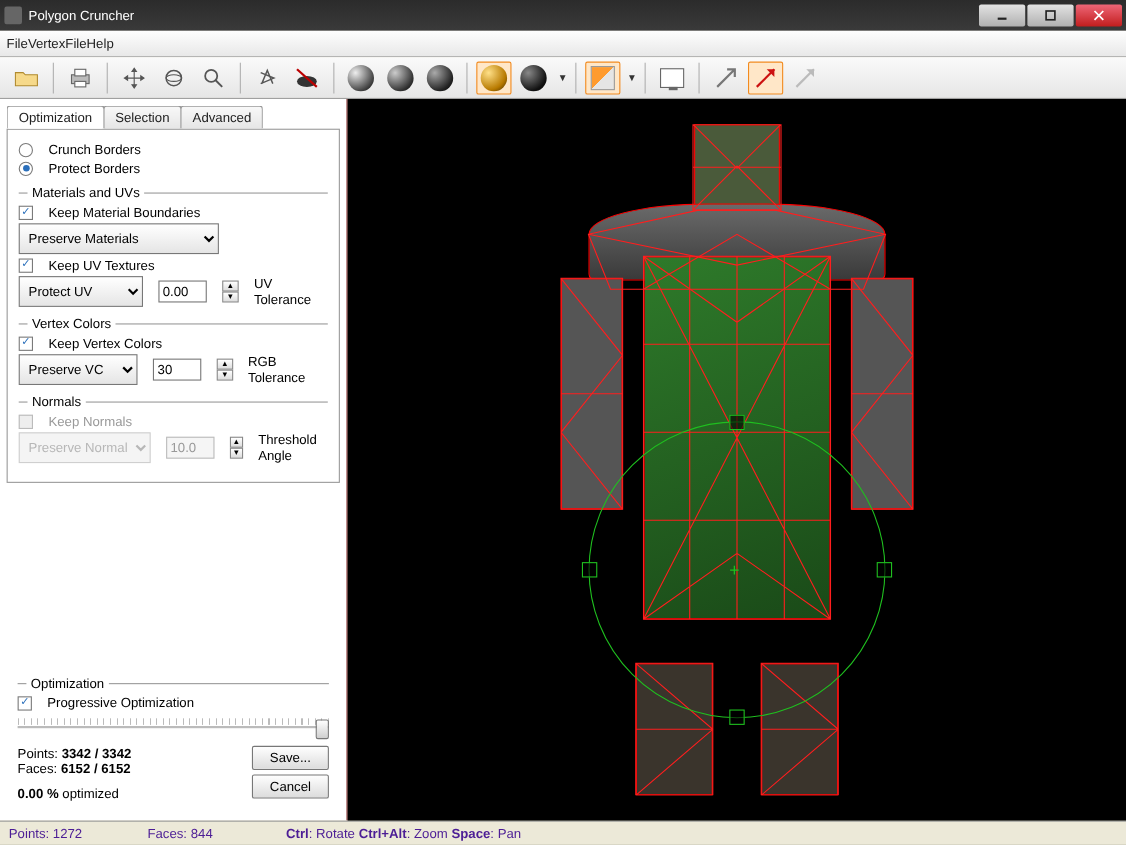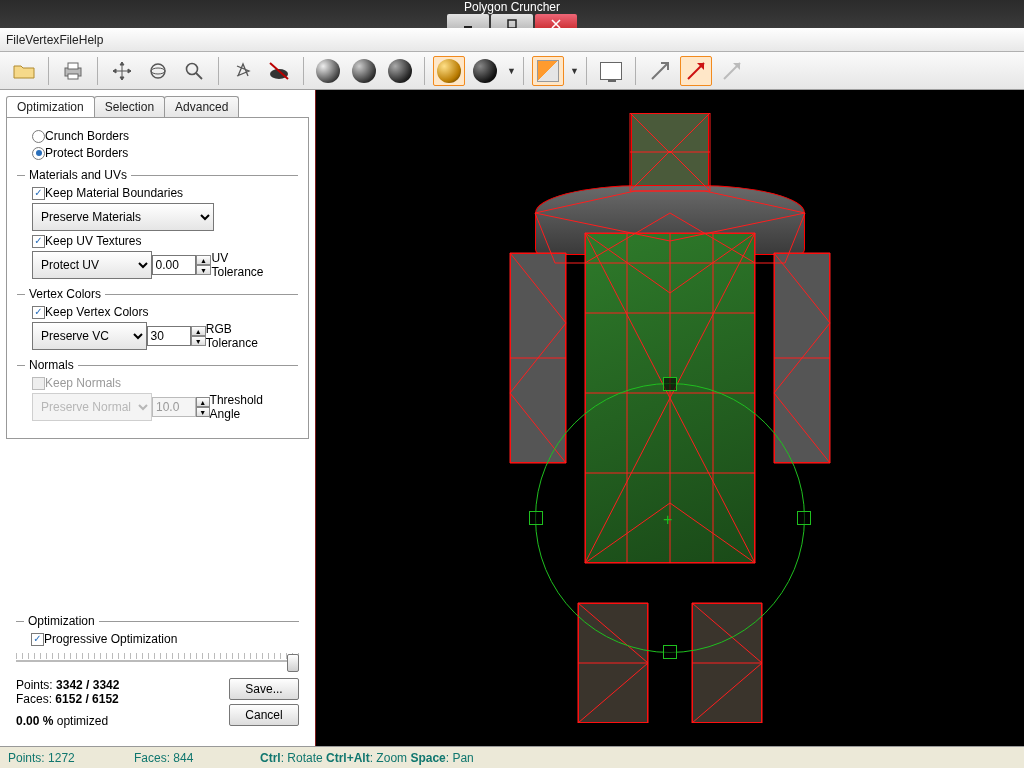--- a/index.html
+++ b/index.html
@@ -1,19 +1,19 @@
 <!DOCTYPE html>
 <html><head>
 <meta charset="utf-8">
 <style>
 * { box-sizing: border-box; margin: 0; padding: 0; font-family: "Segoe UI", Tahoma, sans-serif; font-size: 12px; }
 body { width: 1024px; height: 768px; background: #ece9d8; display: flex; flex-direction: column; overflow: hidden; }
 
 
-.titlebar { height: 28px; background: linear-gradient(#2b2b2b,#3a3a3a); display:flex; align-items:center; color:#fff; padding:0 4px;flex-direction:column; }
+.titlebar { height: 28px; background: linear-gradient(#2b2b2b,#3a3a3a); display:flex; align-items:center; color:#fff; padding:0 4px; }
 .titlebar .appicon { width:16px; height:16px; background:#666; border-radius:2px; margin-right:6px;}
 .titlebar .title { flex:1; }
 .winbtns { display:flex; gap:2px; }
 .winbtn { width:42px; height:20px; border-radius:2px; display:flex; align-items:center; justify-content:center; }
 .winbtn.min { background:linear-gradient(#e3e3e3,#b0b0b0);}
 .winbtn.max { background:linear-gradient(#e3e3e3,#b0b0b0);}
 .winbtn.close { background:linear-gradient(#e67,#c21e1e); }
 .winbtn svg { width:12px; height:12px; }
 
 
@@ -43,21 +43,21 @@
 
 
 .tabs { display:flex; margin:6px 6px 0 6px; }
 .tab { padding:3px 10px; border:1px solid #999; border-bottom:none; background:linear-gradient(#f8f8f8,#e6e6e6); border-radius:3px 3px 0 0; margin-right:-1px; color:#222;}
 .tab.active { background:#fff; position:relative; z-index:2; font-weight:400;}
 .panel { border:1px solid #999; margin:0 6px; padding:8px 10px 14px 10px; background:#fff; flex:0 0 auto;}
 .grp-label { display:flex; align-items:center; margin:8px 0 4px 0; color:#000;}
 .grp-label .txt { padding:0 4px; }
 .grp-label::before,.grp-label::after { content:""; flex:1; height:1px; background:#999;}
 .grp-label::before { flex:0 0 8px;}
-.row { display:flex; align-items:center; gap:0; margin:3px 15px;}
+.row { display:flex; align-items:center; gap:14px; margin:3px 0;}
 .radio,.check { width:13px; height:13px; }
 .radio { border:1px solid #7a7a7a; border-radius:50%; background:#fff; display:inline-flex; align-items:center; justify-content:center;}
 .radio.sel::after{content:"";width:6px;height:6px;border-radius:50%;background:#2a6fbb;}
 .check { border:1px solid #7a7a7a; background:#fff; display:inline-flex; align-items:center; justify-content:center;}
 .check.sel::after{content:"✓"; color:#2a6fbb; font-size:10px; line-height:1;}
 .check.disabled { background:#eee; border-color:#bbb;}
 select.combo, .combo { height:28px; border:1px solid #777; background:linear-gradient(#fff,#e5e5e5); padding:0 4px; font-size:12px; }
 .combo.wide{ width:182px;}
 .combo.med{ width:120px;}
 .combo.disabled{ color:#999; background:#f0f0f0; border-color:#bbb;}
@@ -72,21 +72,21 @@
 .bottomblock { margin:8px 6px 6px 6px; padding:6px 10px 10px 10px; background:#fff; }
 .slider { position:relative; height:22px; margin:4px 0 6px 0;}
 .slider .track { position:absolute; top:10px; left:0; right:0; height:2px; background:#bbb;}
 .slider .ticks { position:absolute; top:3px; left:0; right:0; height:6px; background:repeating-linear-gradient(90deg,#bbb 0 1px,transparent 1px 6px);}
 .slider .thumb { position:absolute; top:4px; right:0; width:12px; height:18px; background:linear-gradient(#fff,#cfcfcf); border:1px solid #777; border-radius:2px;}
 .statblock { display:flex; justify-content:space-between; align-items:flex-start;}
 .btn { width:70px; height:22px; border:1px solid #777; background:linear-gradient(#fefefe,#dcdcdc); border-radius:2px; display:flex; align-items:center; justify-content:center; margin-bottom:4px;}
 .optpct strong { font-weight:bold;}
 
 
-.statusbar { height:22px; background:#ece9d8; border-top:1px solid #999; display:flex; align-items:center; padding:0 8px; gap:36px; color:#0f766e;}
+.statusbar { height:22px; background:#ece9d8; border-top:1px solid #999; display:flex; align-items:center; padding:0 8px; gap:36px; color:#4c1d95;}
 .statusbar .hint strong { font-weight:bold; }
 .statusbar .cell { min-width:90px;}
 
 
 .model { position:relative; width:340px; height:610px; }
 .model .head { position:absolute; top:0; left:50%; transform:translateX(-50%); width:78px; height:78px; background:#4a5a3a; border:1px solid #f00;}
 .model .shoul { position:absolute; top:72px; left:50%; transform:translateX(-50%); width:270px; height:70px; background:linear-gradient(#6a6a6a,#3a3a3a); border:1px solid #f00; border-radius:40% 40% 6px 6px;}
 .model .torso { position:absolute; top:120px; left:50%; transform:translateX(-50%); width:170px; height:330px; background:linear-gradient(160deg,#2e7a2a,#1a4a18); border:1px solid #f00;}
 .model .armL { position:absolute; top:140px; left:10px; width:56px; height:210px; background:#555; border:1px solid #f00;}
 .model .armR { position:absolute; top:140px; right:10px; width:56px; height:210px; background:#555; border:1px solid #f00;}

